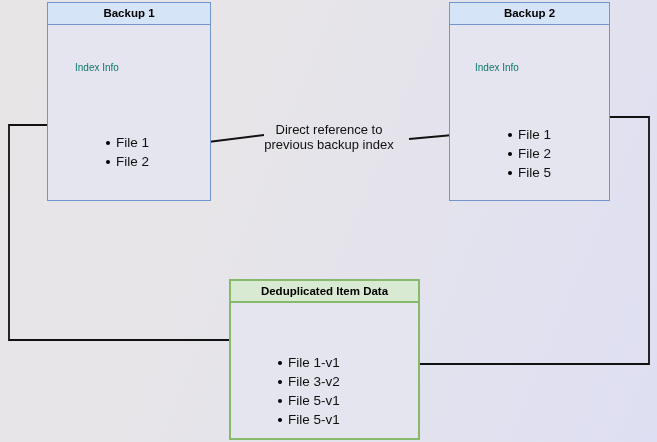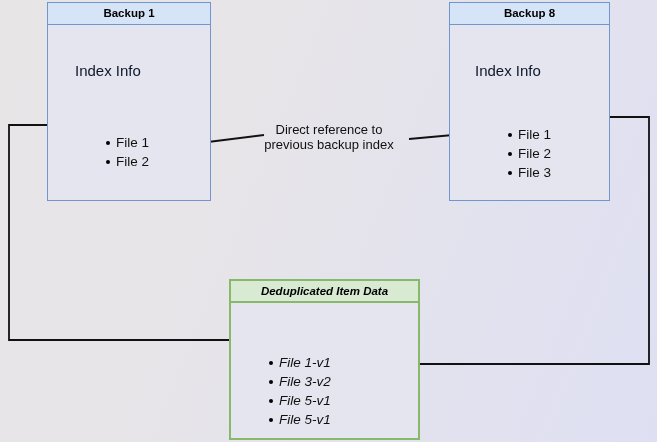--- a/index.html
+++ b/index.html
@@ -50,34 +50,33 @@
     background: #d6e4f7;
     border-bottom: 1.5px solid #7196cd;
   }
   .node.blue .node-body {
     background: #e5e5ef;
   }
 
   
   .node.green {
     border: 2px solid #86b96a;
-    font-style: italic;
   }
   .node.green .node-header {
     background: #d8ead2;
     border-bottom: 2px solid #86b96a;
   }
   .node.green .node-body {
     background: #e5e5ef;
   }
 
   .index-label {
     position: absolute;
-    font-size: 15px;
-    color: #0f172a;
+    font-size: 10px;
+    color: #0f766e;
     white-space: nowrap;
   }
 
   ul.file-list {
     position: absolute;
     margin: 0;
     padding: 0 0 0 14px;
     list-style: none;
   }
   ul.file-list li {
@@ -144,35 +143,35 @@
     <div class="node-body">
       <div class="index-label" style="left:27px; top:37px;">Index Info</div>
       <ul class="file-list" style="left:54px; top:108px;">
         <li>File 1</li>
         <li>File 2</li>
       </ul>
     </div>
   </div>
 
   <div class="node blue" style="left:449px; top:2px; width:161px; height:199px;">
-    <div class="node-header">Backup 8</div>
+    <div class="node-header">Backup 2</div>
     <div class="node-body">
       <div class="index-label" style="left:25px; top:37px;">Index Info</div>
       <ul class="file-list" style="left:54px; top:100px;">
         <li>File 1</li>
         <li>File 2</li>
-        <li>File 3</li>
+        <li>File 5</li>
       </ul>
     </div>
   </div>
 
   <div class="node green" style="left:229px; top:279px; width:191px; height:161px;">
     <div class="node-header">Deduplicated Item Data</div>
     <div class="node-body">
-      <ul class="file-list" style="left:34px; top:50px;">
+      <ul class="file-list" style="left:43px; top:50px;">
         <li>File 1-v1</li>
         <li>File 3-v2</li>
         <li>File 5-v1</li>
         <li>File 5-v1</li>
       </ul>
     </div>
   </div>
 
   <div class="caption" style="left:249px; top:122px; width:160px;">Direct reference to
 previous backup index</div>

